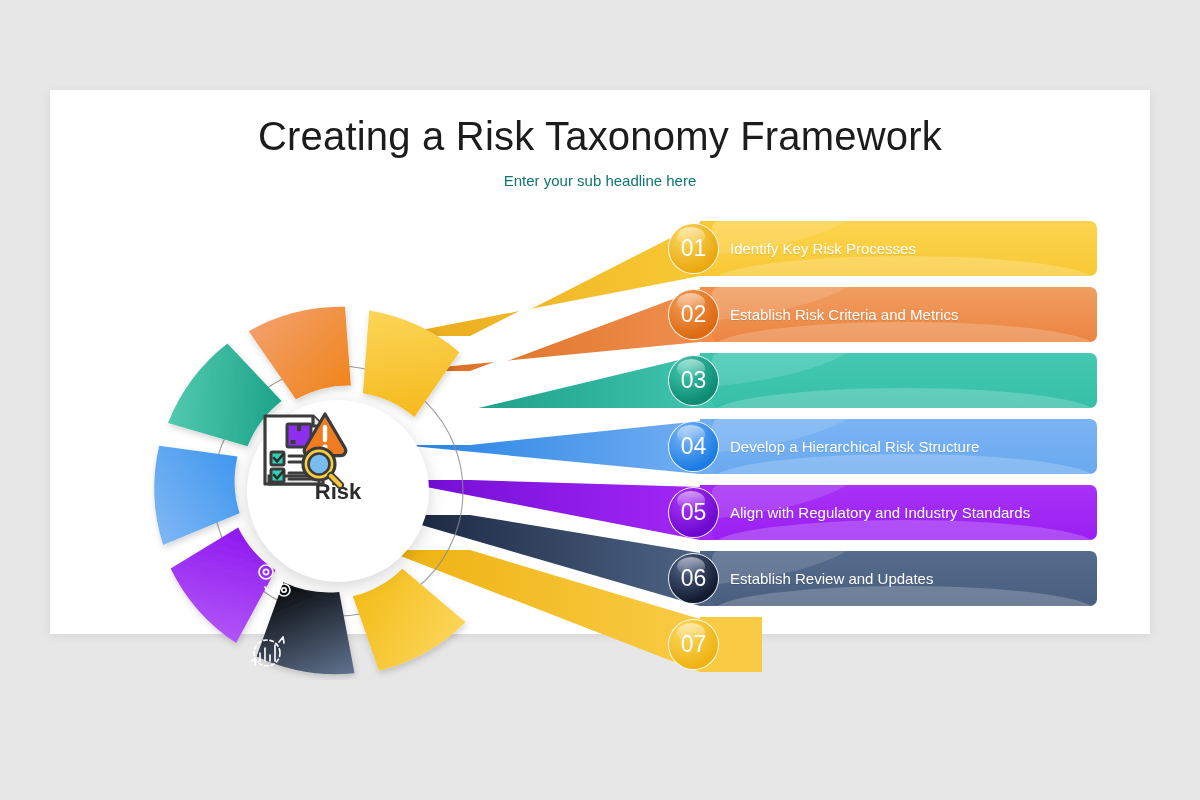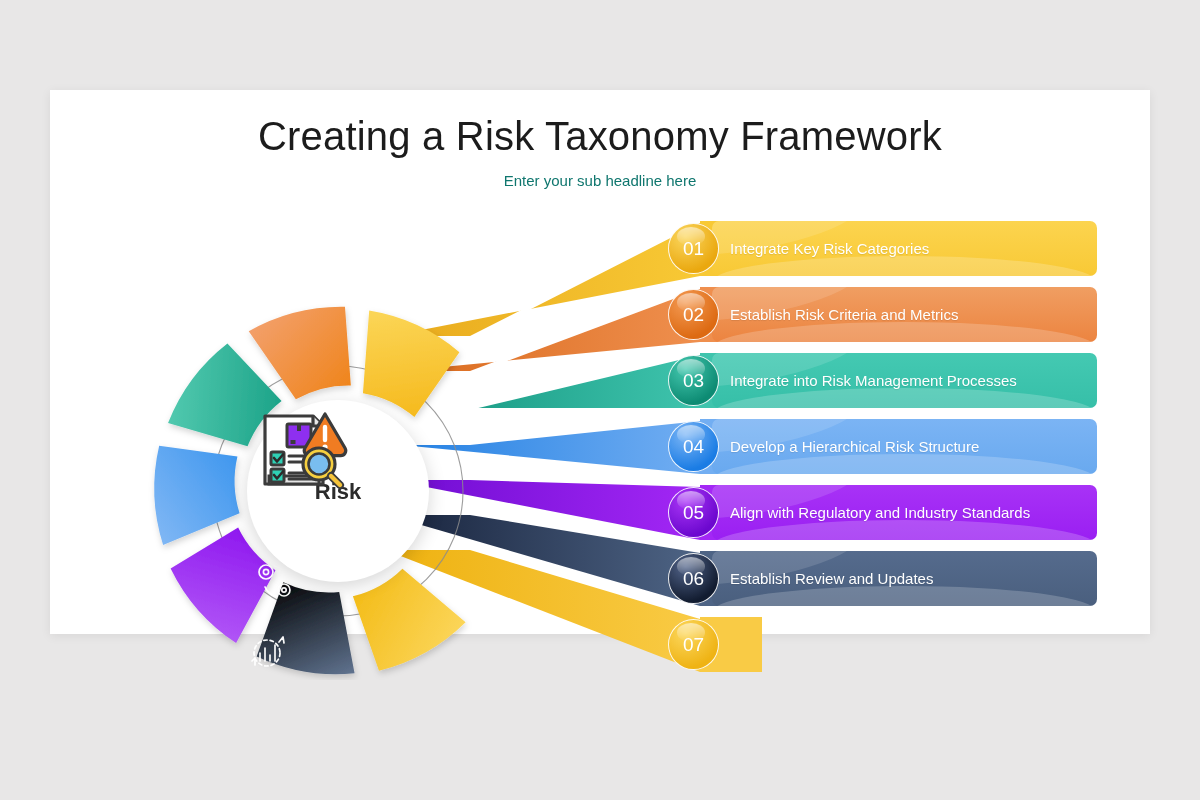--- a/index.html
+++ b/index.html
@@ -51,21 +51,21 @@
     color:#ffffff;font-size:15px;font-weight:500;
     text-shadow:0 1px 1px rgba(0,0,0,.10);
     white-space:nowrap;
   }
   .badge{
     position:absolute;left:28px;top:2px;
     width:51px;height:51px;border-radius:50%;
     border:1.4px solid rgba(255,255,255,.92);
     box-sizing:border-box;
     display:flex;align-items:center;justify-content:center;
-    color:#fff;font-size:19px;font-weight:400;
+    color:#fff;font-size:23px;font-weight:400;
     z-index:3;
   }
   .badge .gloss{
     position:absolute;left:16%;top:7%;width:58%;height:38%;
     border-radius:50%;
     background:linear-gradient(180deg,rgba(255,255,255,.55),rgba(255,255,255,0));
     pointer-events:none;
   }
   .badge span{position:relative;z-index:2;}
 
@@ -315,21 +315,21 @@
       </div>
     </div>
   </div>
 
   <div class="list">
 
     <div class="row" style="top:6px">
       <div class="bar" style="background:linear-gradient(180deg,#fcd44f,#f8c935)">
         <div class="wave2"></div>
         <div class="wave"></div>
-        <div class="label">Integrate Key Risk Categories</div>
+        <div class="label">Identify Key Risk Processes</div>
       </div>
       <div class="badge" style="background:radial-gradient(circle at 34% 26%,#fbd75f,#eaa80f 72%)">
         <div class="gloss"></div>
         <span>01</span>
       </div>
     </div>
 
     <div class="row" style="top:72px">
       <div class="bar" style="background:linear-gradient(180deg,#f09e62,#ec8440)">
         <div class="wave2"></div>
@@ -339,21 +339,20 @@
       <div class="badge" style="background:radial-gradient(circle at 34% 26%,#f49b55,#dd6a12 72%)">
         <div class="gloss"></div>
         <span>02</span>
       </div>
     </div>
 
     <div class="row" style="top:138px">
       <div class="bar" style="background:linear-gradient(180deg,#44c9b2,#36bfa8)">
         <div class="wave2"></div>
         <div class="wave"></div>
-        <div class="label">Integrate into Risk Management Processes</div>
       </div>
       <div class="badge" style="background:radial-gradient(circle at 34% 26%,#45c9b0,#0d8b73 72%)">
         <div class="gloss"></div>
         <span>03</span>
       </div>
     </div>
 
     <div class="row" style="top:204px">
       <div class="bar" style="background:linear-gradient(180deg,#7bb4f4,#69a9ef)">
         <div class="wave2"></div>

